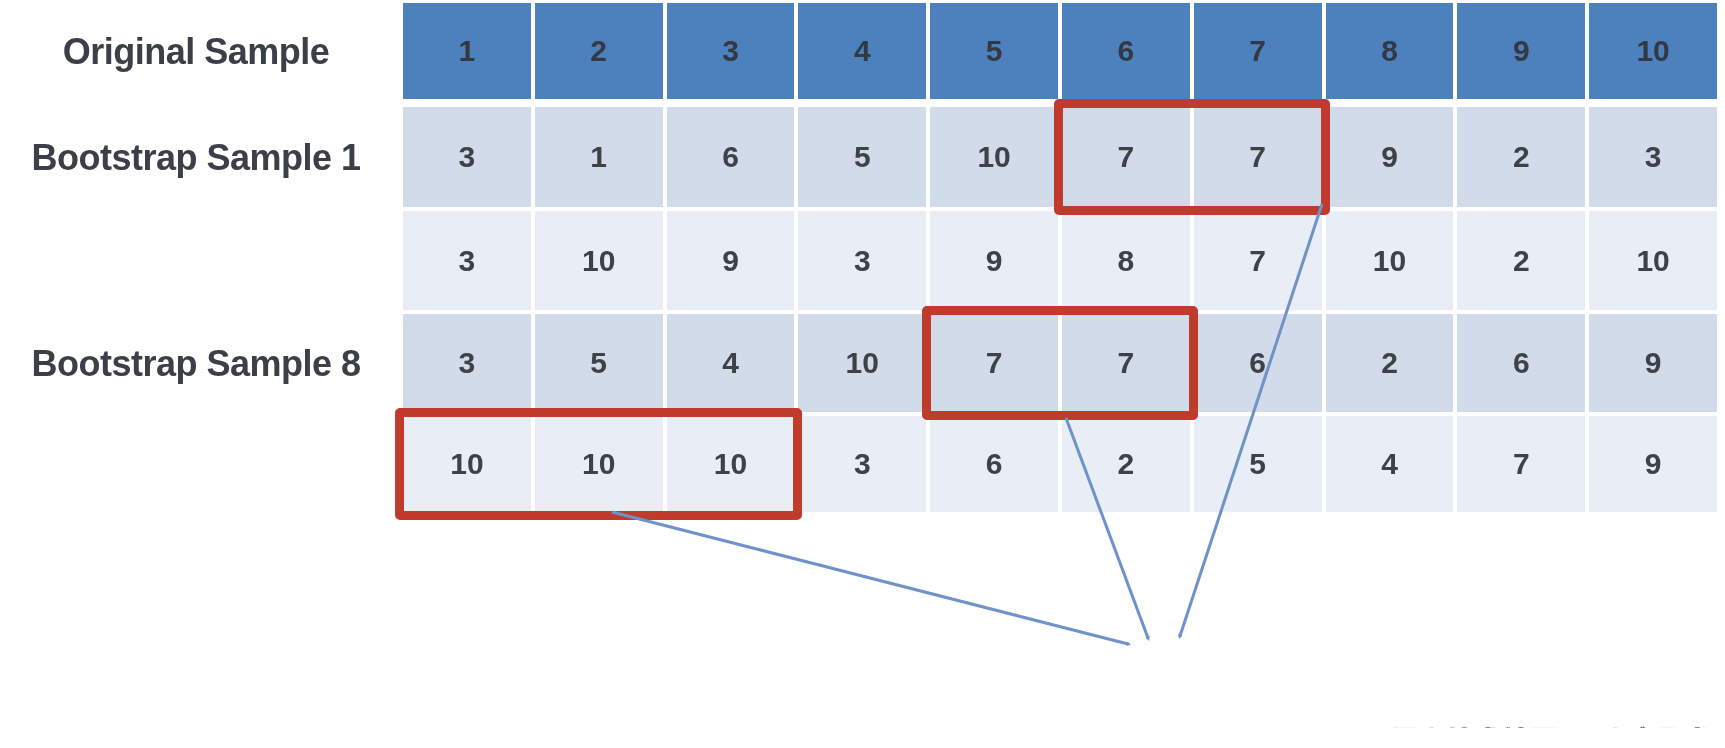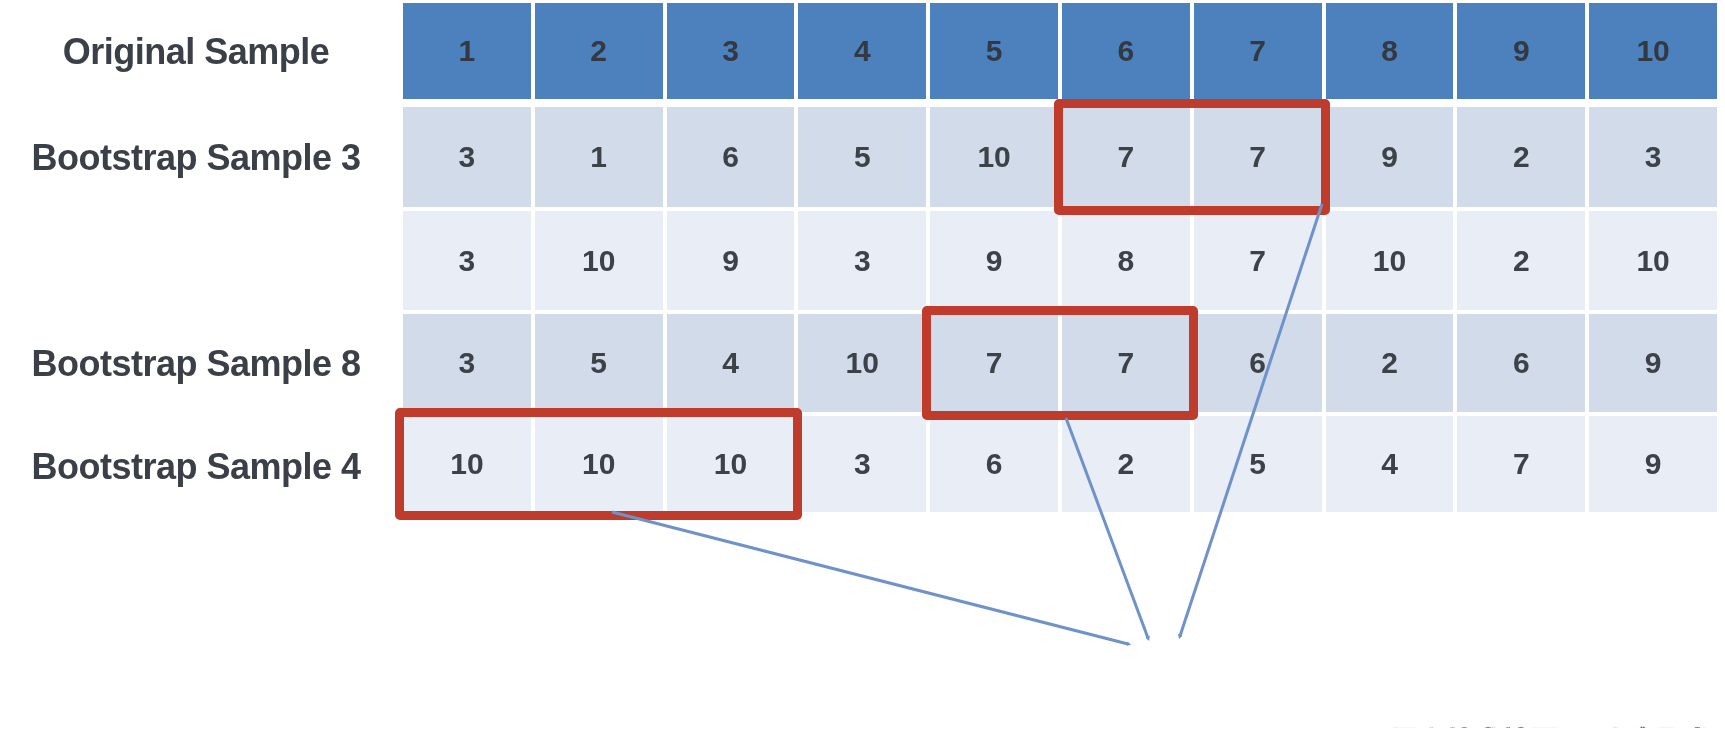--- a/index.html
+++ b/index.html
@@ -36,23 +36,22 @@
     text-shadow:-1px -1px 0 #6a6a6a, 1px -1px 0 #6a6a6a, -1px 1px 0 #6a6a6a, 1px 1px 0 #6a6a6a, 0 0 3px rgba(90,90,90,.6);
     white-space:nowrap;
   }
 </style>
 </head>
 <body>
 
 <div class="canvas">
 
   <div class="row-label" style="top:31px;">Original Sample</div>
-  <div class="row-label" style="top:137px;">Bootstrap Sample 3</div>
+  <div class="row-label" style="top:137px;">Bootstrap Sample 1</div>
   <div class="row-label" style="top:343px;">Bootstrap Sample 8</div>
-  <div class="row-label" style="top:446px;">Bootstrap Sample 4</div>
 
   <div class="trow header" style="top:3px;height:96px;">
       <div class="cell">1</div>
       <div class="cell">2</div>
       <div class="cell">3</div>
       <div class="cell">4</div>
       <div class="cell">5</div>
       <div class="cell">6</div>
       <div class="cell">7</div>
       <div class="cell">8</div>

